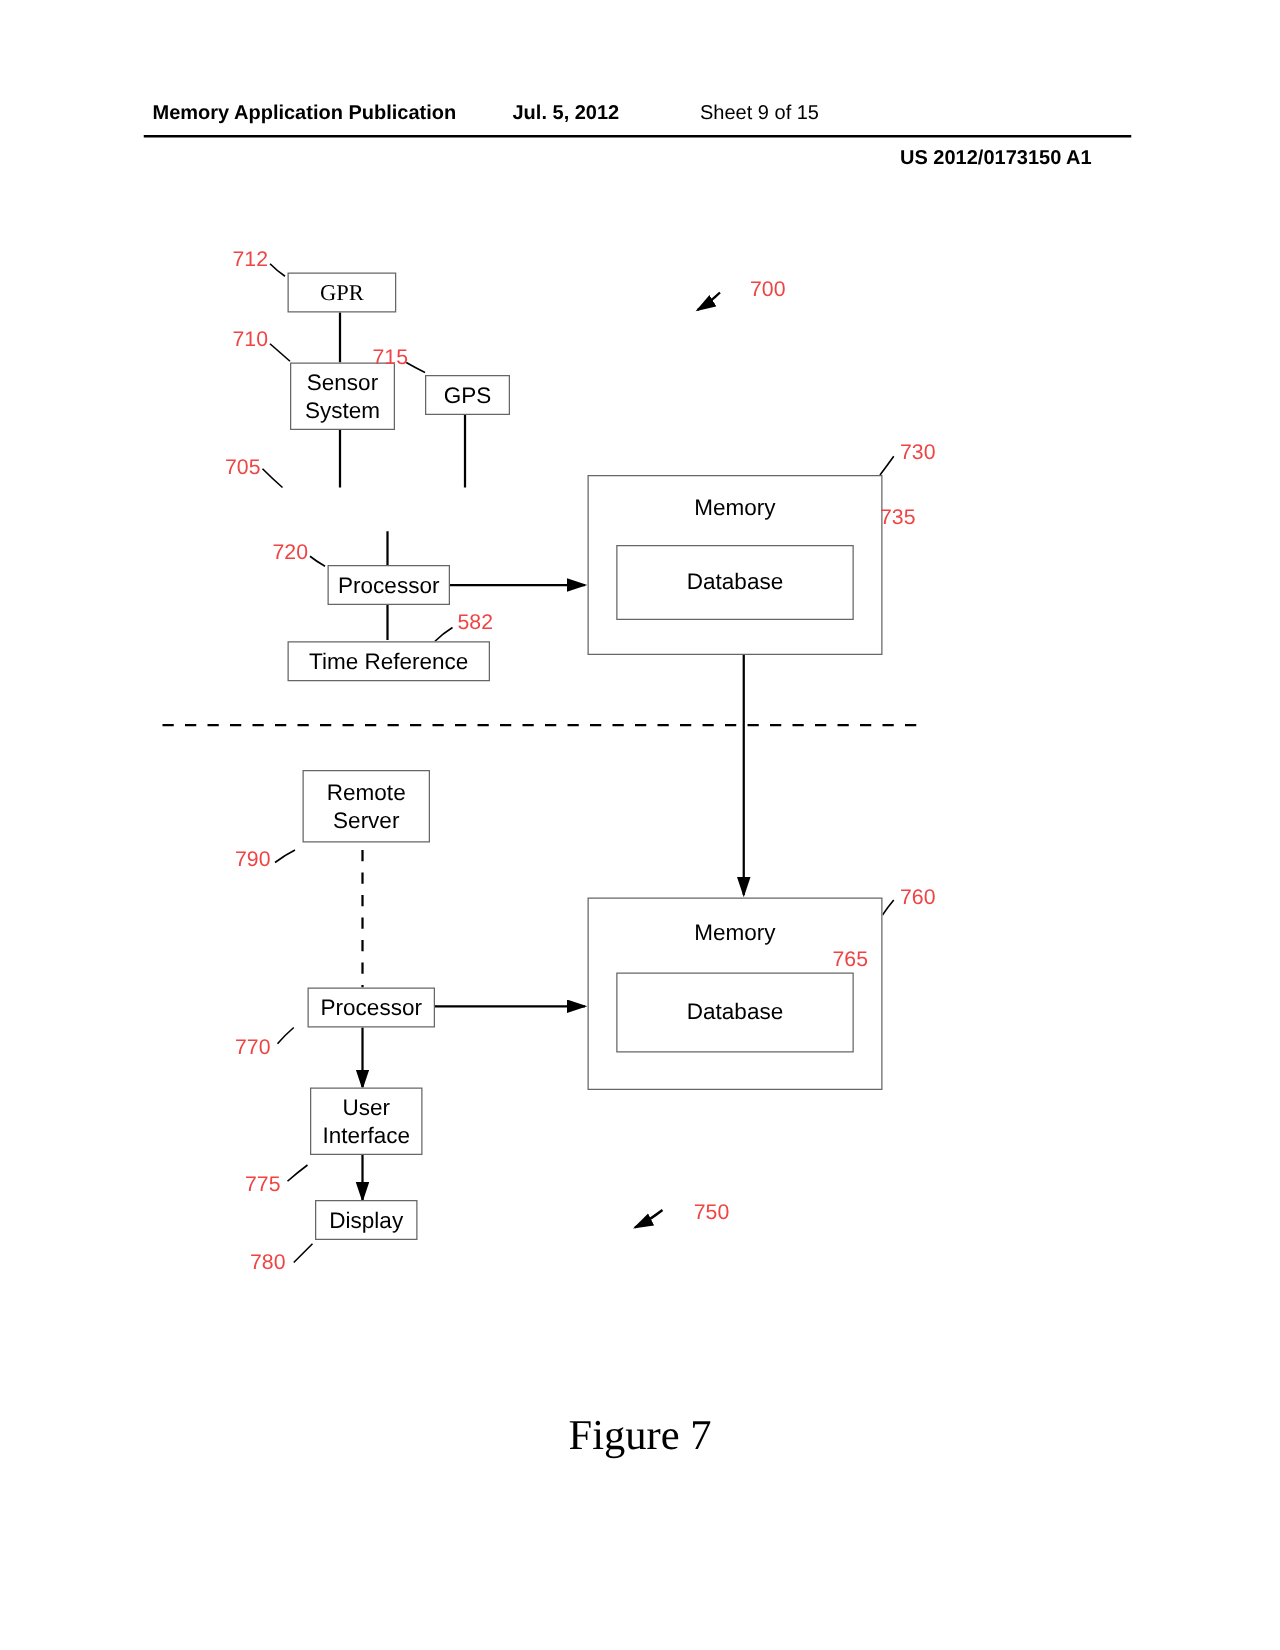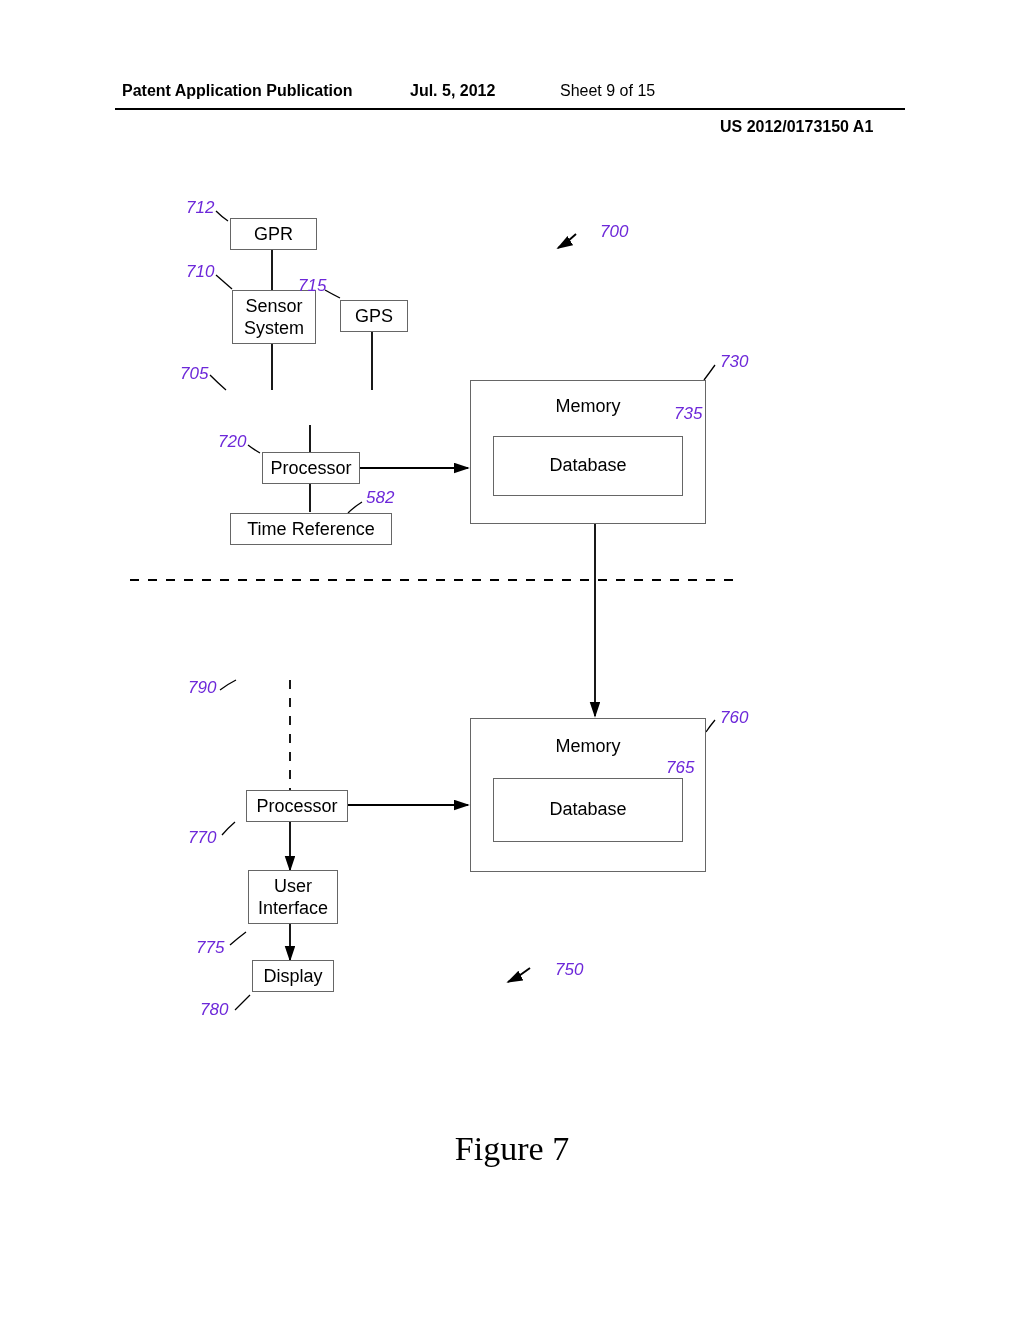--- a/index.html
+++ b/index.html
@@ -59,22 +59,21 @@
     align-items: center;
     justify-content: center;
     text-align: center;
     font-size: 18px;
     background: #fff;
     line-height: 1.25;
   }
   .lbl {
     position: absolute;
     font-size: 17px;
-    color: #6d28d9;
-    font-style: italic;
+    color: #ef4444;
   }
   .figcap {
     position: absolute;
     top: 1130px;
     left: 0;
     width: 1024px;
     text-align: center;
     font-family: "Times New Roman", Times, serif;
     font-size: 34px;
   }
@@ -99,21 +98,21 @@
     fill: none;
   }
   marker path, marker polygon {
     fill: #000;
   }
 </style>
 </head>
 <body>
 
 <div class="header">
-  <span class="hleft">Patent Application Publication</span>
+  <span class="hleft">Memory Application Publication</span>
   <span class="hcenter">Jul. 5, 2012</span>
   <span class="hsheet">Sheet 9 of 15</span>
   <span class="hright">US 2012/0173150 A1</span>
 </div>
 <div class="hr"></div>
 
 <div class="canvas">
 
 <svg>
   <defs>
@@ -172,50 +171,52 @@
 
   <path class="lead" d="M235,1010 Q243,1002 250,995"></path>
 
   <path class="lead" d="M715,720 Q710,726 706,732"></path>
 
   <path class="lead" d="M680,774 Q672,780 664,786"></path>
 
   <path class="line" d="M530,968 Q520,976 508,982" marker-end="url(#arrow)"></path>
 </svg>
 
-<div class="box" style="left:230px; top:218px; width:85px; height:30px;">GPR</div>
+<div class="box" style="left:230px; top:218px; width:85px; height:30px;font-family:Liberation Serif, serif;">GPR</div>
 <div class="box" style="left:232px; top:290px; width:82px; height:52px; white-space:pre-line;">Sensor
 System</div>
 <div class="box" style="left:340px; top:300px; width:66px; height:30px;">GPS</div>
 <div class="box" style="left:262px; top:452px; width:96px; height:30px;">Processor</div>
 <div class="box" style="left:230px; top:513px; width:160px; height:30px;">Time Reference</div>
 
 <div class="box" style="left:470px; top:380px; width:234px; height:142px; display:block; text-align:center; padding-top:0;">
   <div style="margin-top:14px;">Memory</div>
   <div class="box" style="position:relative; left:22px; top:18px; width:188px; height:58px; margin:0;">Database</div>
 </div>
 
+<div class="box" style="left:242px; top:616px; width:100px; height:56px; white-space:pre-line;">Remote
+Server</div>
 <div class="box" style="left:246px; top:790px; width:100px; height:30px;">Processor</div>
 <div class="box" style="left:248px; top:870px; width:88px; height:52px; white-space:pre-line;">User
 Interface</div>
 <div class="box" style="left:252px; top:960px; width:80px; height:30px;">Display</div>
 
 <div class="box" style="left:470px; top:718px; width:234px; height:152px; display:block;">
   <div style="margin-top:16px;">Memory</div>
   <div class="box" style="position:relative; left:22px; top:20px; width:188px; height:62px;">Database</div>
 </div>
 
 <div class="lbl" style="left:186px; top:198px;">712</div>
 <div class="lbl" style="left:186px; top:262px;">710</div>
 <div class="lbl" style="left:298px; top:276px;">715</div>
 <div class="lbl" style="left:180px; top:364px;">705</div>
 <div class="lbl" style="left:218px; top:432px;">720</div>
 <div class="lbl" style="left:366px; top:488px;">582</div>
 <div class="lbl" style="left:720px; top:352px;">730</div>
-<div class="lbl" style="left:674px; top:404px;">735</div>
+<div class="lbl" style="left:704px; top:404px;">735</div>
 <div class="lbl" style="left:600px; top:222px;">700</div>
 <div class="lbl" style="left:188px; top:678px;">790</div>
 <div class="lbl" style="left:188px; top:828px;">770</div>
 <div class="lbl" style="left:196px; top:938px;">775</div>
 <div class="lbl" style="left:200px; top:1000px;">780</div>
 <div class="lbl" style="left:720px; top:708px;">760</div>
 <div class="lbl" style="left:666px; top:758px;">765</div>
 <div class="lbl" style="left:555px; top:960px;">750</div>
 
 </div>

